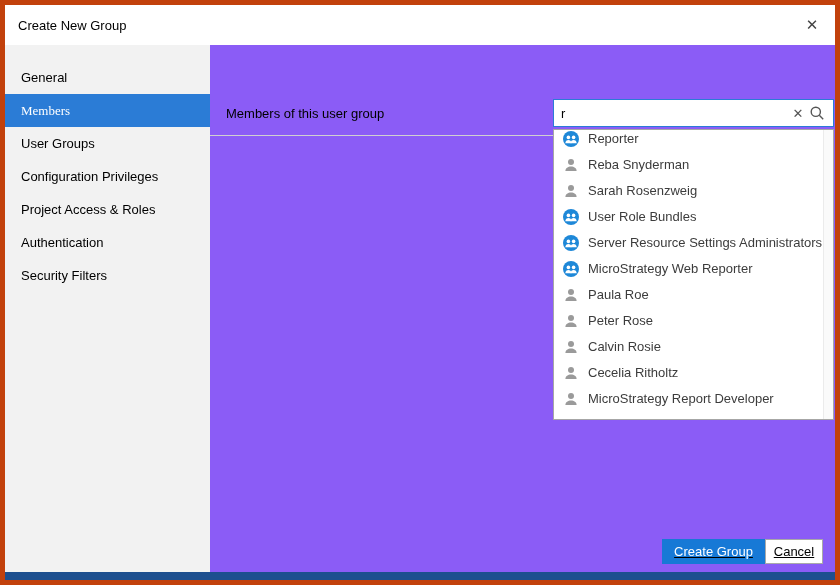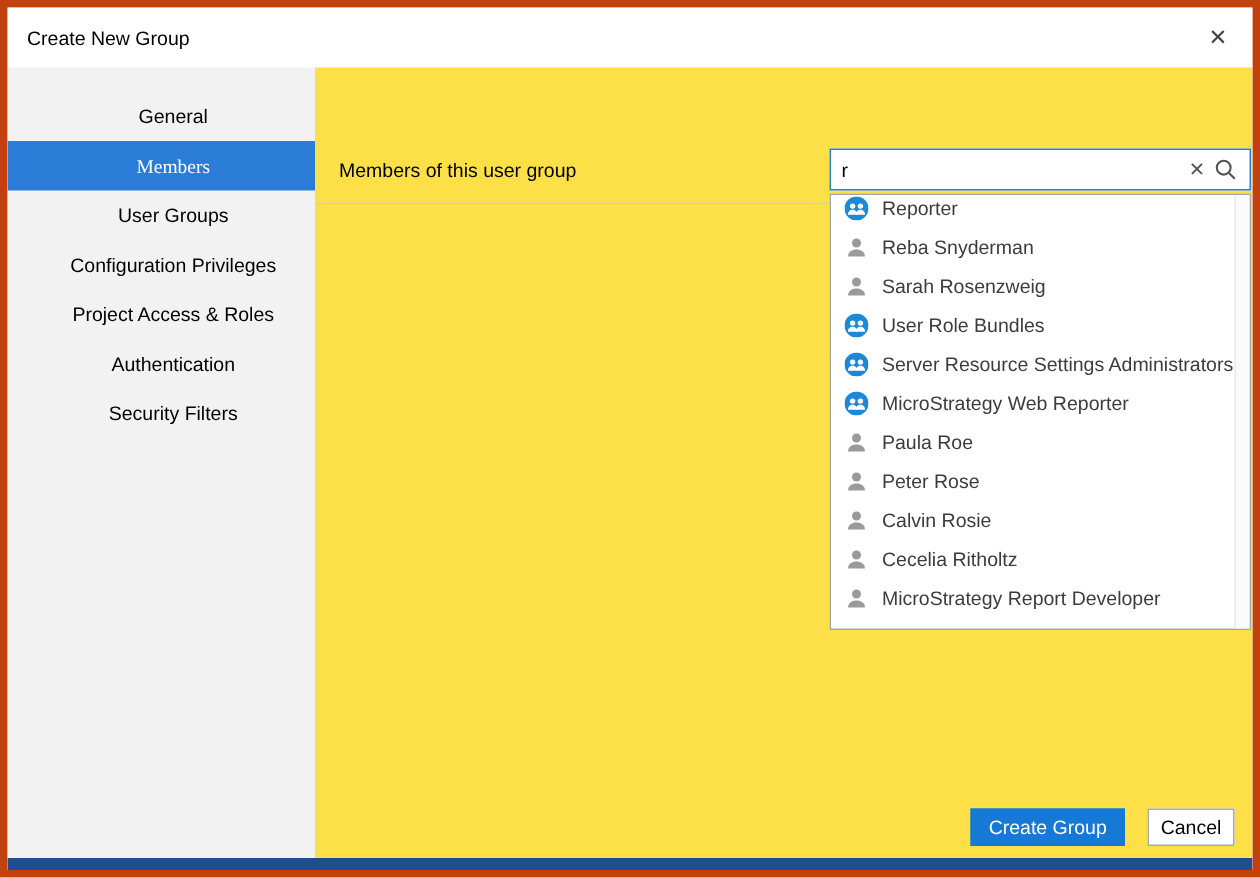--- a/index.html
+++ b/index.html
@@ -14,25 +14,25 @@
   html,body{width:840px;height:585px;font-family:"Liberation Sans","DejaVu Sans",sans-serif;background:#dcdcdc;}
   .window{
     position:relative;width:840px;height:585px;background:#ffffff;
     border:5px solid #c2410c;overflow:hidden;
   }
   
   .titlebar{position:absolute;top:0;left:0;right:0;height:40px;background:#ffffff;display:flex;align-items:center;}
   .titlebar .title{padding-left:13px;font-size:13px;color:#000;}
   .close-btn{position:absolute;top:0;right:0;width:46px;height:40px;display:flex;align-items:center;justify-content:center;font-size:15px;color:#444;cursor:pointer;}
   
-  .sidebar{position:absolute;top:40px;left:0;width:205px;bottom:8px;background:var(--sidebar-bg);padding-top:16px;text-align:center;}
+  .sidebar{position:absolute;top:40px;left:0;width:205px;bottom:8px;background:var(--sidebar-bg);padding-top:16px;}
   .side-item{height:33px;line-height:33px;padding-left:16px;font-size:13px;color:#000;cursor:pointer;white-space:nowrap;}
   .side-item.selected{background:var(--accent);color:#fff;font-family:Liberation Serif, serif;}
   
-  .main{position:absolute;top:40px;left:205px;right:0;bottom:8px;background:#fde047;}
+  .main{position:absolute;top:40px;left:205px;right:0;bottom:8px;background:#8b5cf6;}
   .members-label{position:absolute;left:16px;top:61px;font-size:13px;color:#000;}
   .separator{position:absolute;left:0px;right:12px;top:90px;border-top:1px solid #d0d0d0;}
   
   .searchbox{
     position:absolute;left:343px;top:54px;width:281px;height:28px;
     border:1px solid var(--accent);background:#fff;display:flex;align-items:center;padding:0 6px 0 7px;
   }
   .searchbox input{
     flex:1;border:none;outline:none;font-size:13px;font-family:inherit;color:#000;min-width:0;background:transparent;
   }
@@ -41,21 +41,21 @@
   
   .dropdown{
     position:absolute;left:343px;top:84px;width:281px;height:291px;
     background:#fff;border:1px solid #a6a6a6;z-index:5;display:flex;
   }
   .dd-list{flex:1;padding-top:1px;}
   .dd-item{height:26px;display:flex;align-items:flex-start;gap:9px;padding-left:9px;font-size:13px;color:#3c3c3c;cursor:pointer;white-space:nowrap;}
   .dd-item svg{flex:0 0 auto;}
   .dd-scroll{width:10px;background:#fafafa;border-left:1px solid #ebebeb;}
   
-  .footer{position:absolute;right:12px;bottom:8px;display:flex;gap:15px;}
+  .footer{position:absolute;right:12px;bottom:8px;display:flex;gap:0;text-decoration:underline;}
   .btn{height:25px;font-size:13px;font-family:inherit;display:flex;align-items:center;justify-content:center;cursor:pointer;}
   .btn-primary{width:103px;background:var(--button);border:1px solid var(--button);color:#fff;}
   .btn-secondary{width:58px;background:#fff;border:1px solid #a9a9a9;color:#000;}
   
   .bottom-strip{position:absolute;left:0;right:0;bottom:0;height:8px;background:var(--bottom);}
 </style>
 </head>
 <body>
 
 <div class="window">

